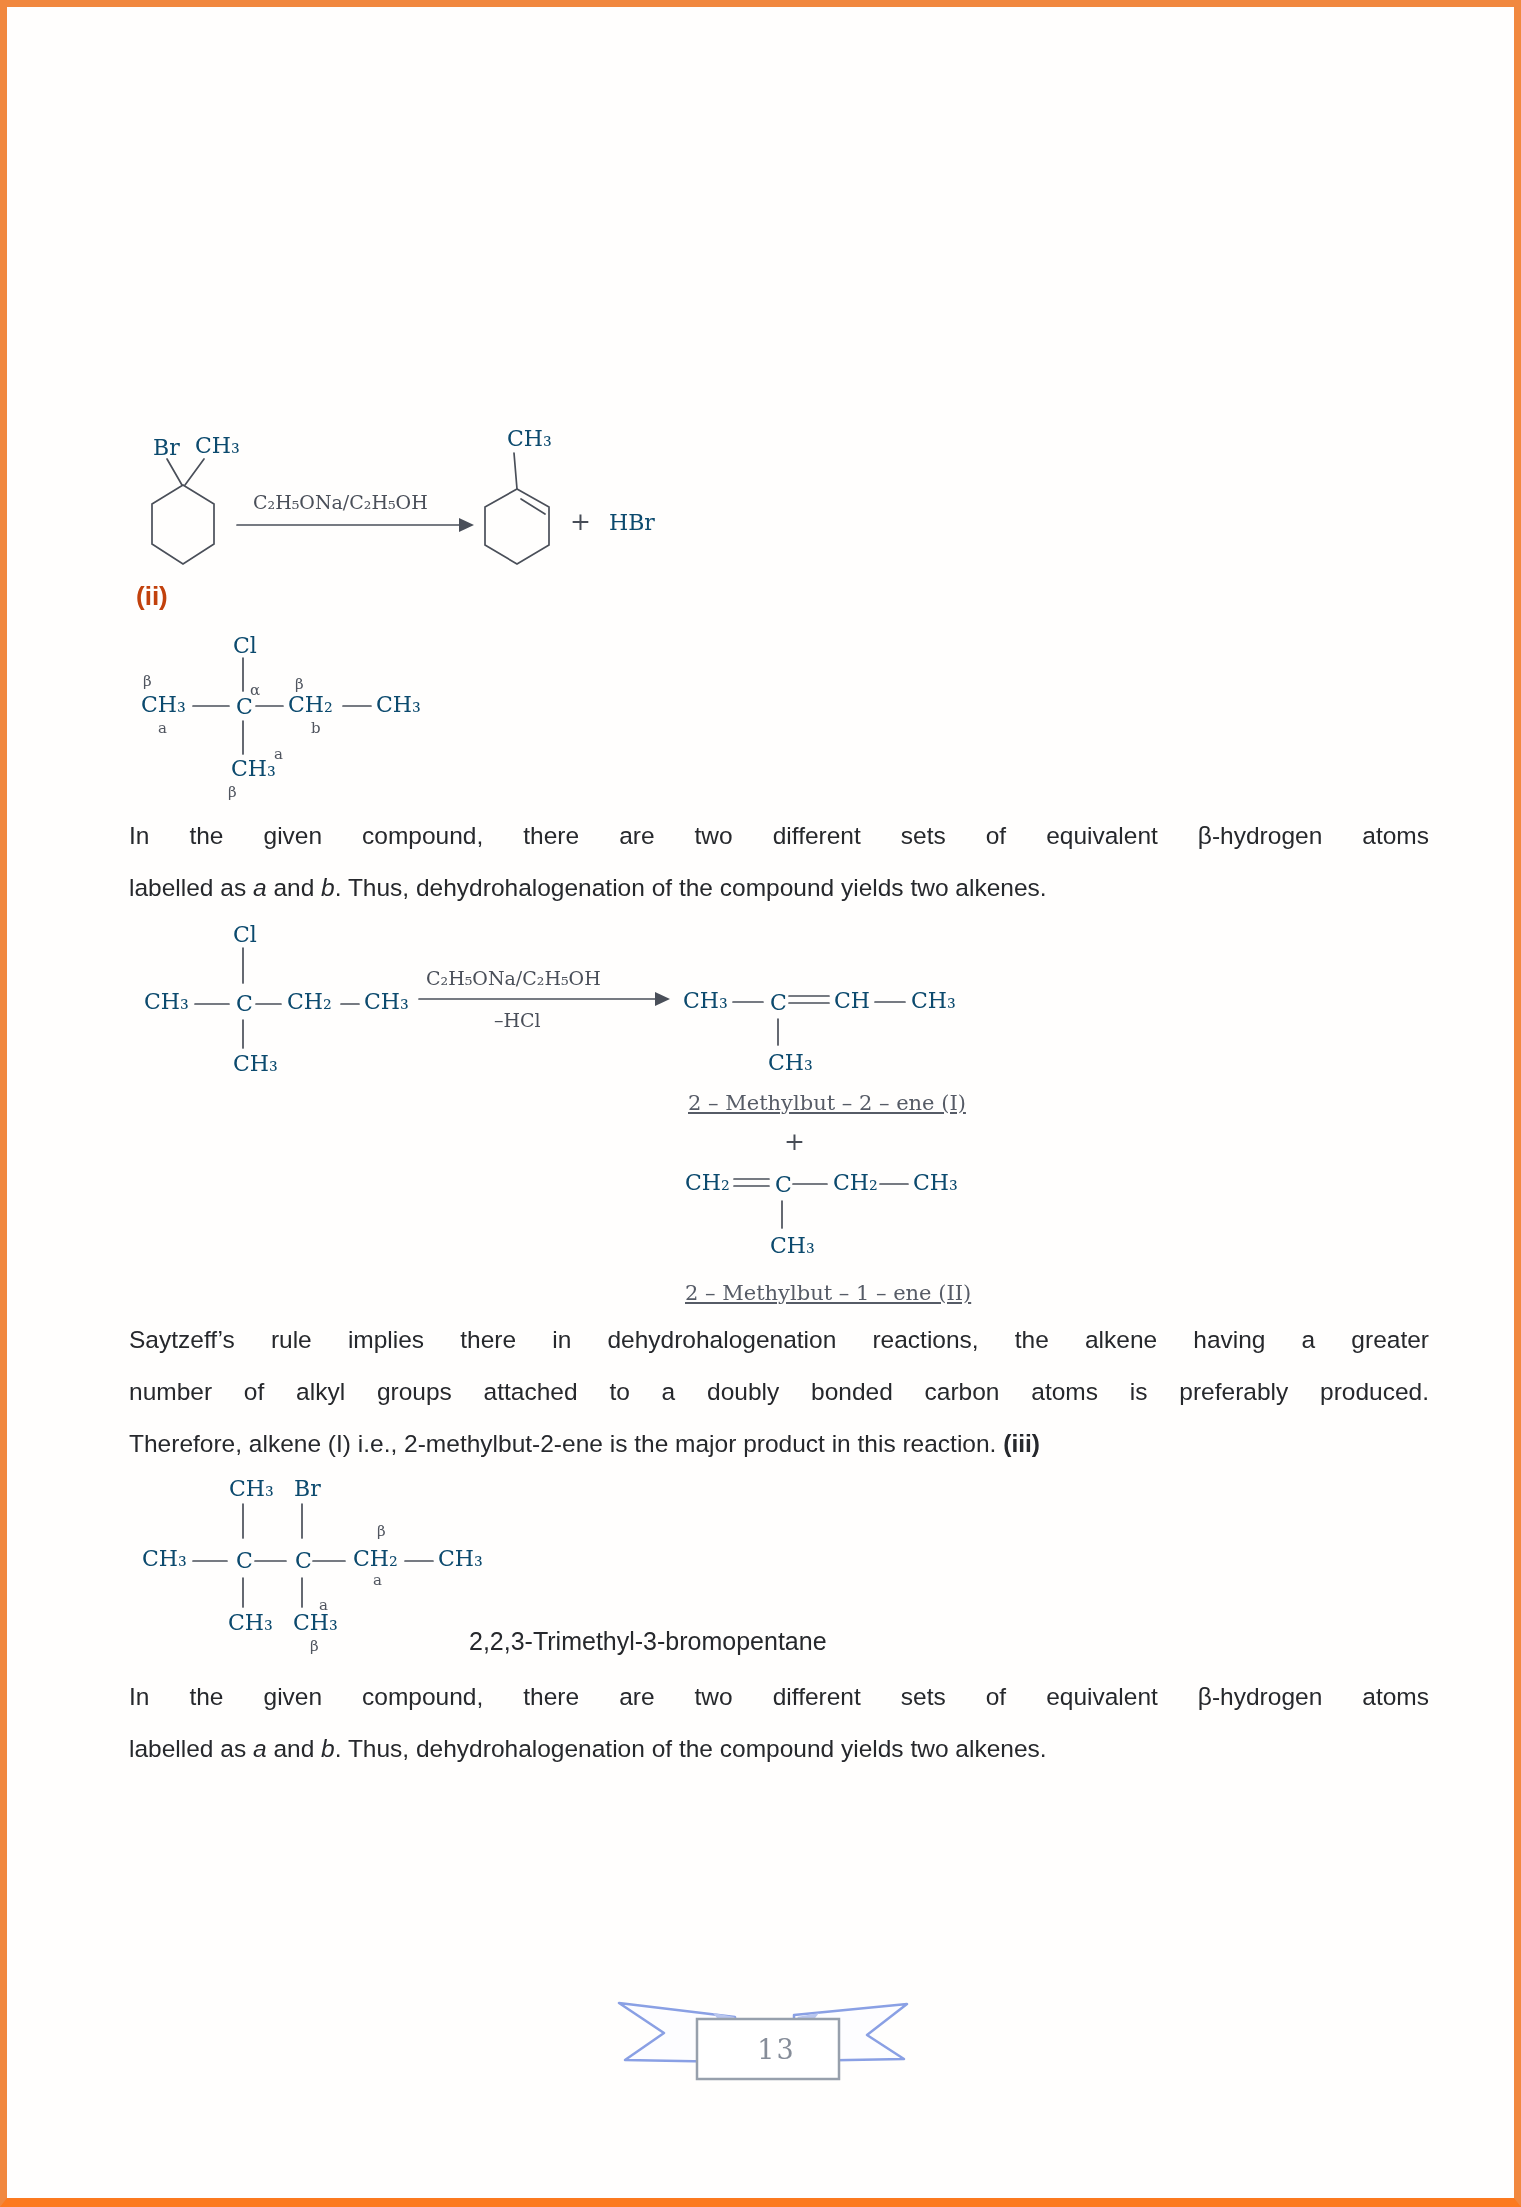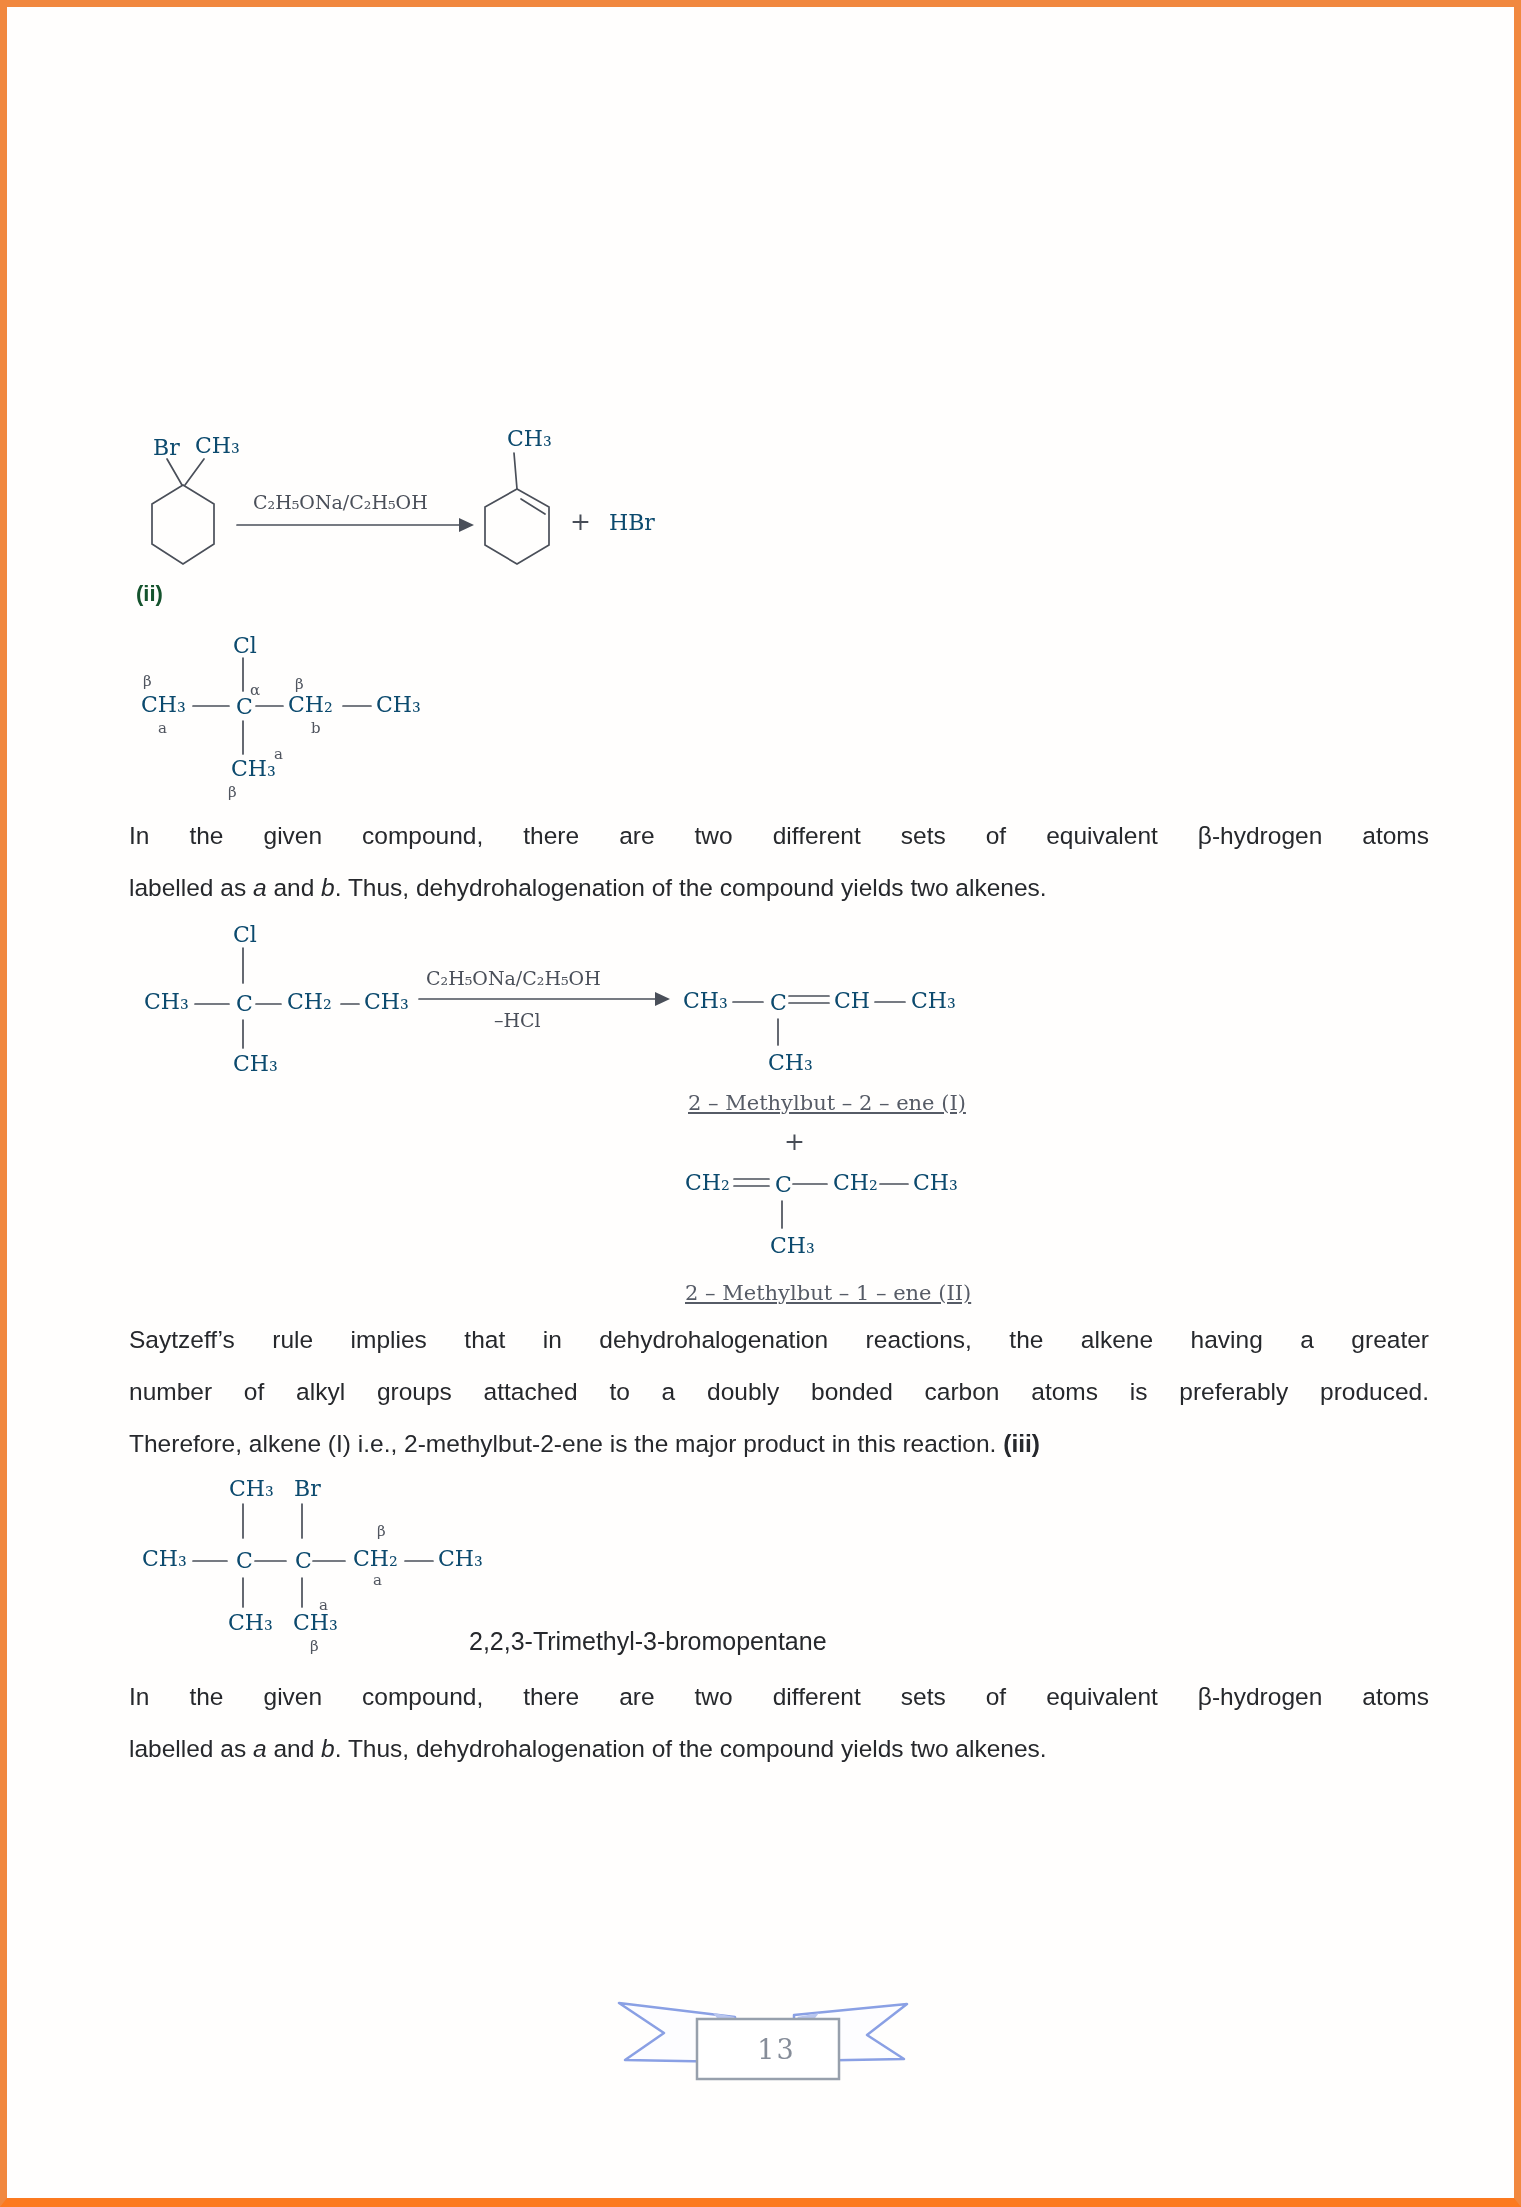--- a/index.html
+++ b/index.html
@@ -18,21 +18,21 @@
   .tline{
     position:absolute;left:122px;width:1300px;
     font-size:24.5px;line-height:30px;color:#26282c;
     text-align:justify;text-align-last:justify;
     white-space:normal;
   }
   .tline.natural{text-align:left;text-align-last:auto;}
   .tline .it{font-style:italic;}
   .tline .bd{font-weight:bold;}
   .heading-ii{
-    position:absolute;font-weight:bold;font-size:22px;color:#14532d;
+    position:absolute;font-weight:bold;font-size:26px;color:#c2410c;
   }
   
   .atom{position:absolute;font-family:"DejaVu Serif","DejaVu Sans",serif;
         font-size:22px;line-height:24px;color:#0c4a6e;white-space:pre;}
   .sm{position:absolute;font-family:"DejaVu Serif","DejaVu Sans",serif;
       font-size:15px;line-height:16px;color:#50555f;white-space:pre;}
   .arw{position:absolute;font-family:"DejaVu Serif","DejaVu Sans",serif;
        font-size:19px;line-height:21px;color:#4a4f59;white-space:pre;}
   .cap{position:absolute;font-family:"DejaVu Serif","DejaVu Sans",serif;
        font-size:21px;line-height:23px;color:#565b66;white-space:pre;text-decoration:underline;}
@@ -171,21 +171,21 @@
   <div class="heading-ii" style="left:129px;top:574px;">(ii)</div>
 
   <div class="tline" style="top:814px;">
     <span>In the given compound, there are two different sets of equivalent β-hydrogen atoms</span>
   </div>
   <div class="tline natural" style="top:866px;">
     <span>labelled as </span><span class="it">a</span><span> and </span><span class="it">b</span><span>. Thus, dehydrohalogenation of the compound yields two alkenes.</span>
   </div>
 
   <div class="tline" style="top:1318px;">
-    <span>Saytzeff’s rule implies that in dehydrohalogenation reactions, the alkene having a greater</span>
+    <span>Saytzeff’s rule implies there in dehydrohalogenation reactions, the alkene having a greater</span>
   </div>
   <div class="tline" style="top:1370px;">
     <span>number of alkyl groups attached to a doubly bonded carbon atoms is preferably produced.</span>
   </div>
   <div class="tline natural" style="top:1422px;">
     <span>Therefore, alkene (I) i.e., 2-methylbut-2-ene is the major product in this reaction. </span><span class="bd">(iii)</span>
   </div>
 
   <div class="tline" style="top:1675px;">
     <span>In the given compound, there are two different sets of equivalent β-hydrogen atoms</span>

